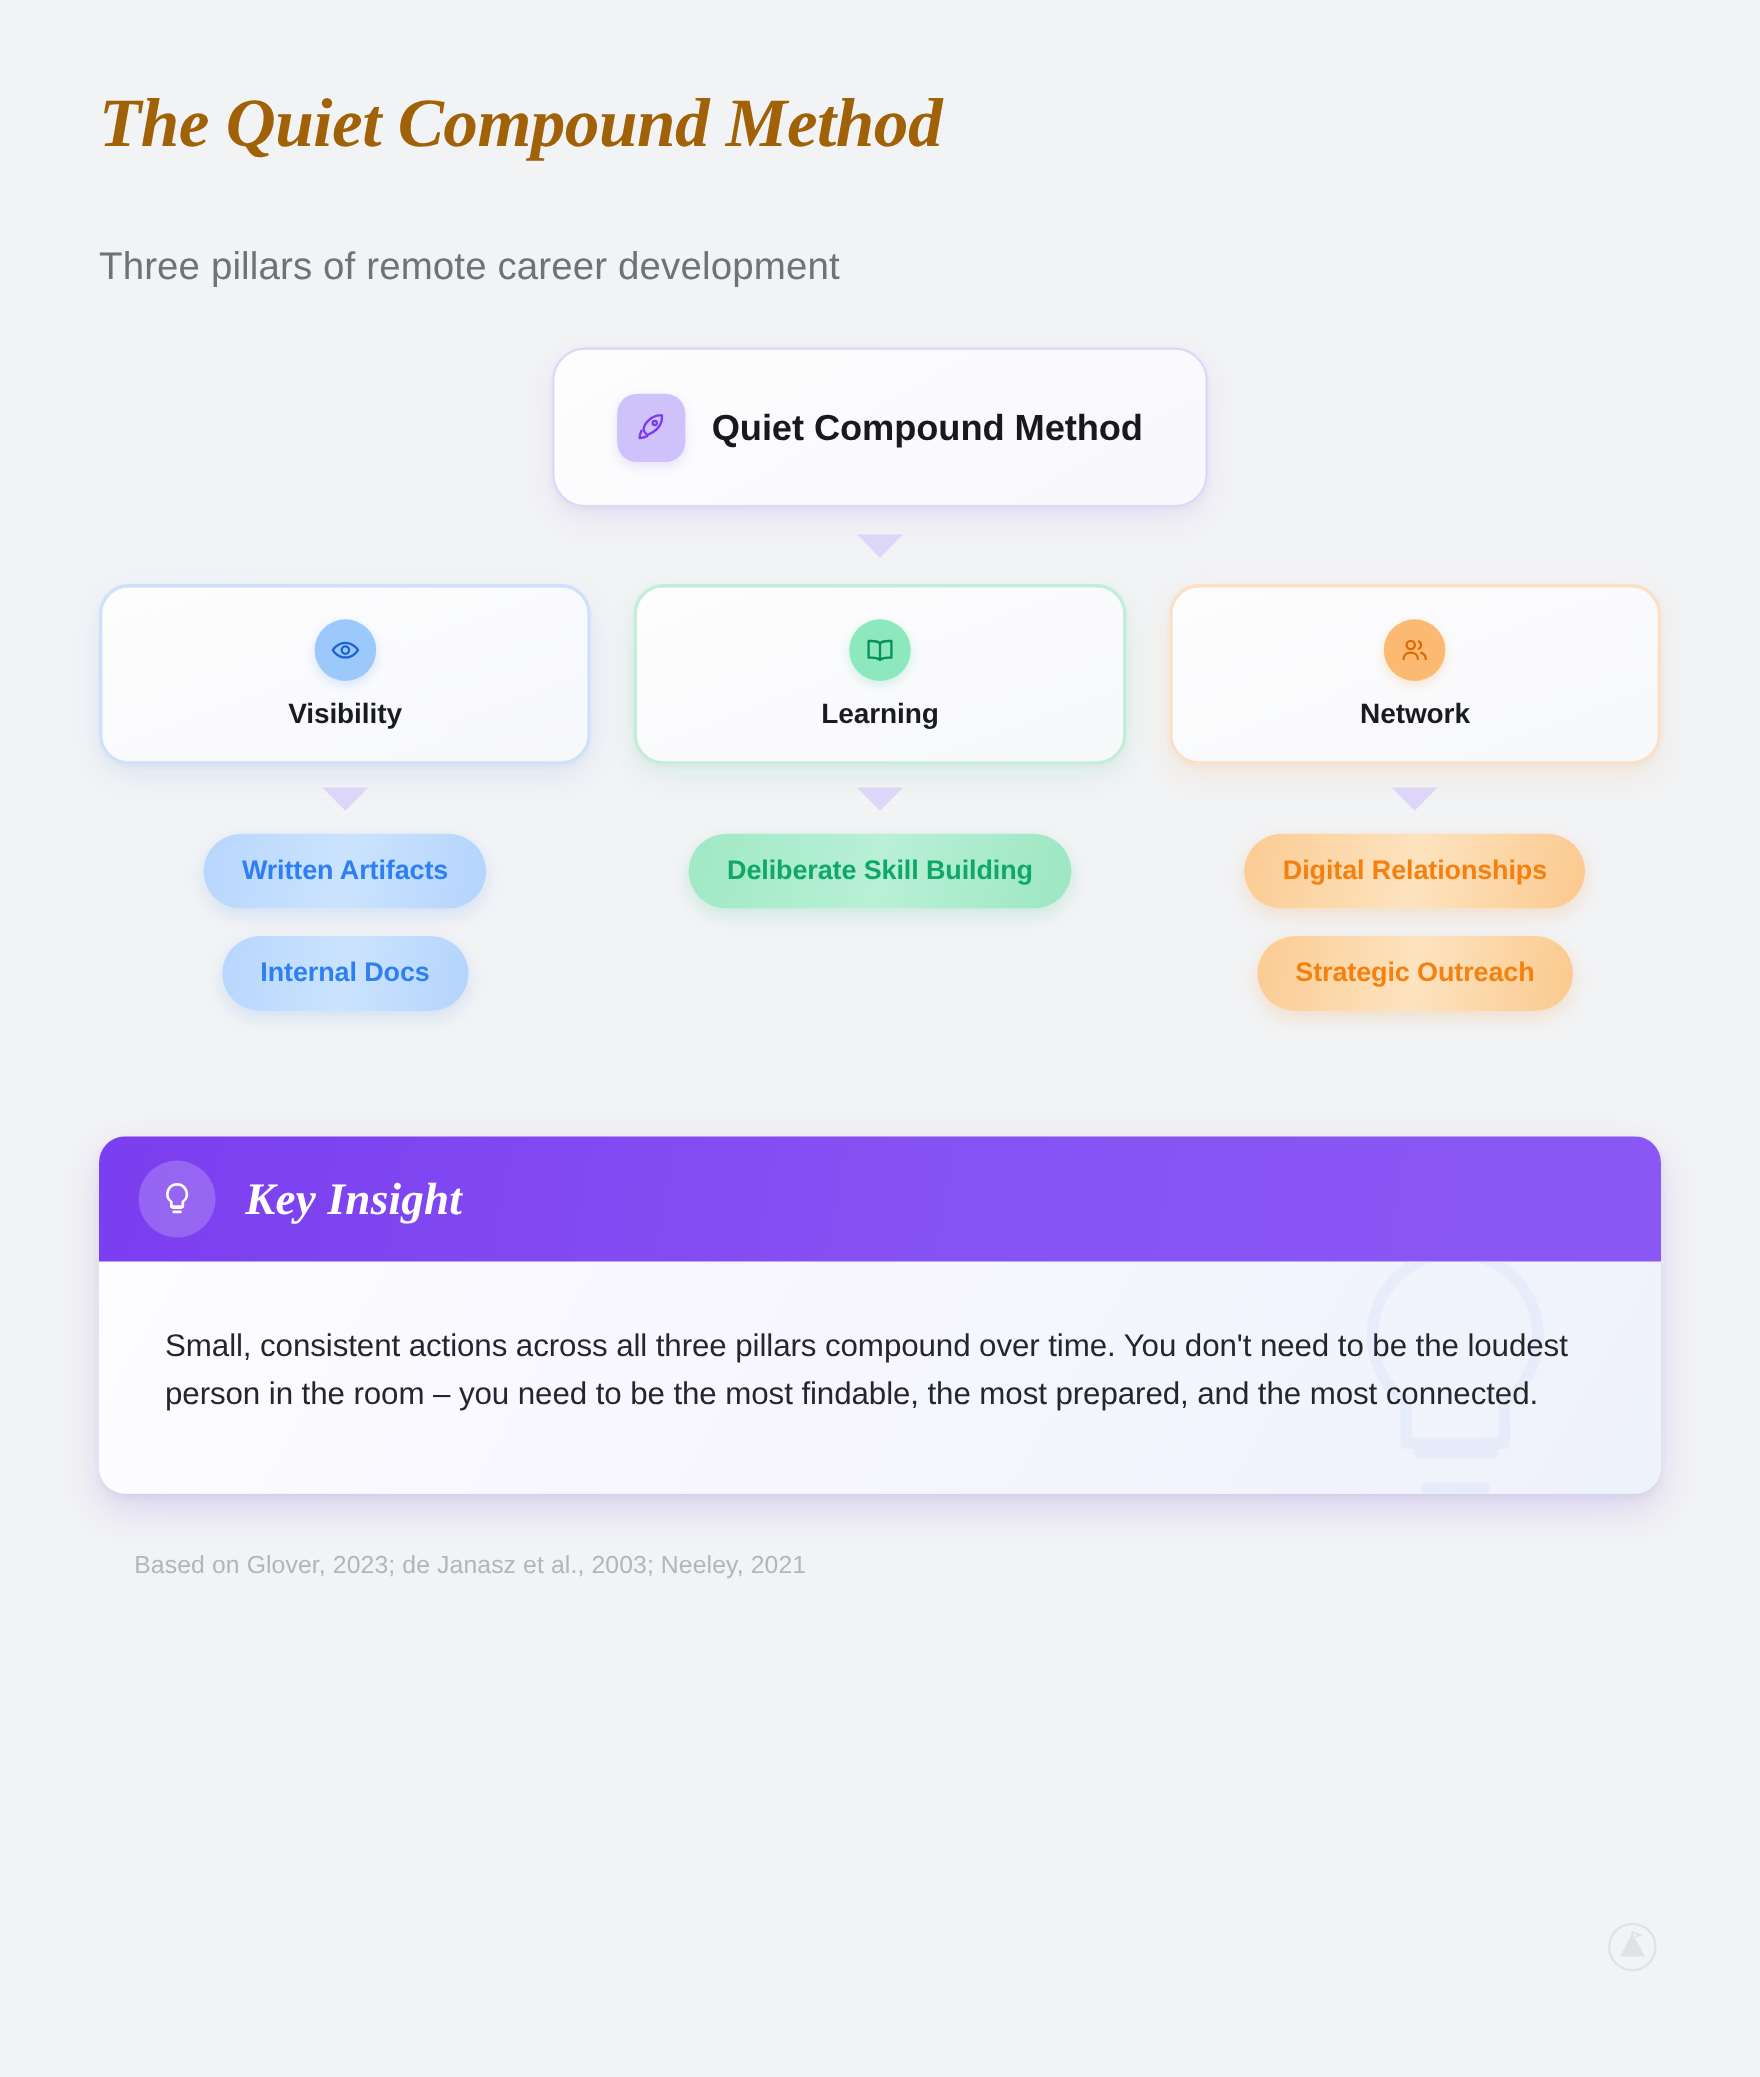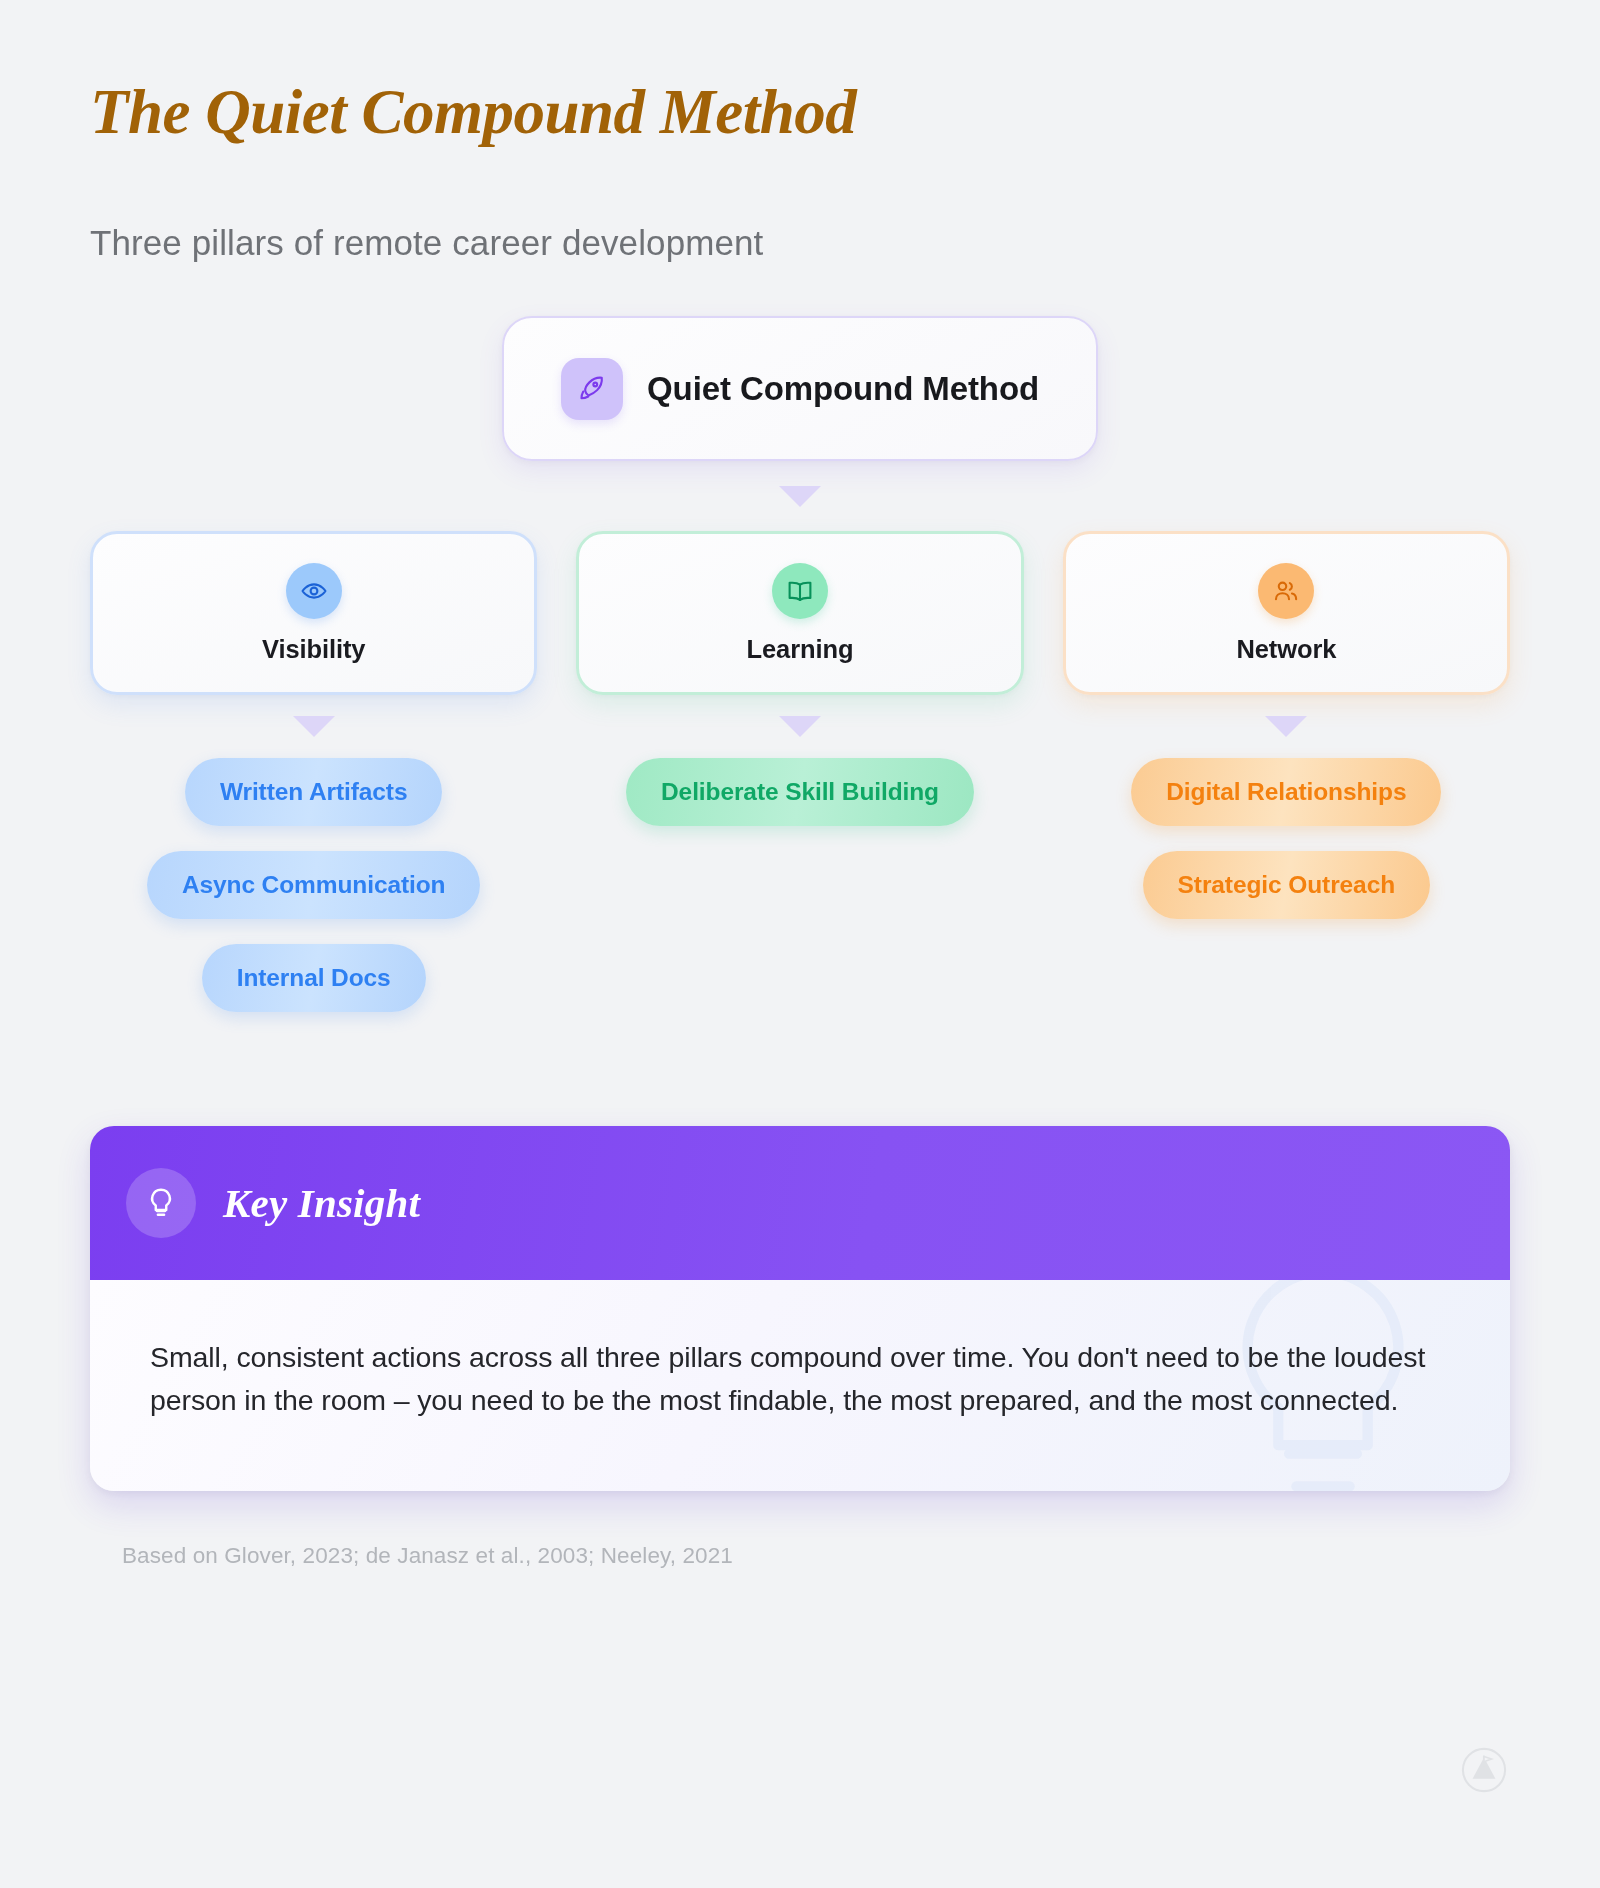--- a/index.html
+++ b/index.html
@@ -182,21 +182,21 @@
 
   
   .insight {
     margin-top: 114px;
     border-radius: 24px;
     overflow: hidden;
     box-shadow: 0 14px 34px rgba(92,58,220,0.16), 0 3px 8px rgba(20,20,30,0.05);
   }
 
   .insight-header {
-    height: 154px;
+    height: 114px;
     background: linear-gradient(100deg, #7b3ef0 0%, #8752f3 55%, #8b57f4 100%);
     display: flex;
     align-items: center;
     padding-left: 36px;
     gap: 27px;
   }
 
   .bulb-circle {
     width: 70px; height: 70px;
     border-radius: 50%;
@@ -293,21 +293,20 @@
               <circle cx="12" cy="12" r="2.9"></circle>
             </svg>
           </span>
           <span class="pillar-label">Visibility</span>
         </div>
 
         <div class="arrow-down arrow-pillar"></div>
 
         <div class="leaves">
           <div class="leaf blue">Written Artifacts</div>
-          <div class="leaf blue">Async Communication</div>
           <div class="leaf blue">Internal Docs</div>
         </div>
       </div>
 
       <div class="column">
         <div class="pillar-card green">
           <span class="pillar-icon green">
             <svg viewBox="0 0 24 24" fill="none" stroke="#07915a" stroke-width="1.8" stroke-linecap="round" stroke-linejoin="round">
               <path d="M12 6.6v13"></path>
               <path d="M12 6.6C10.4 5.4 8.4 4.9 5.4 4.9H3.1v13h2.3c3 0 5 .5 6.6 1.7"></path>

